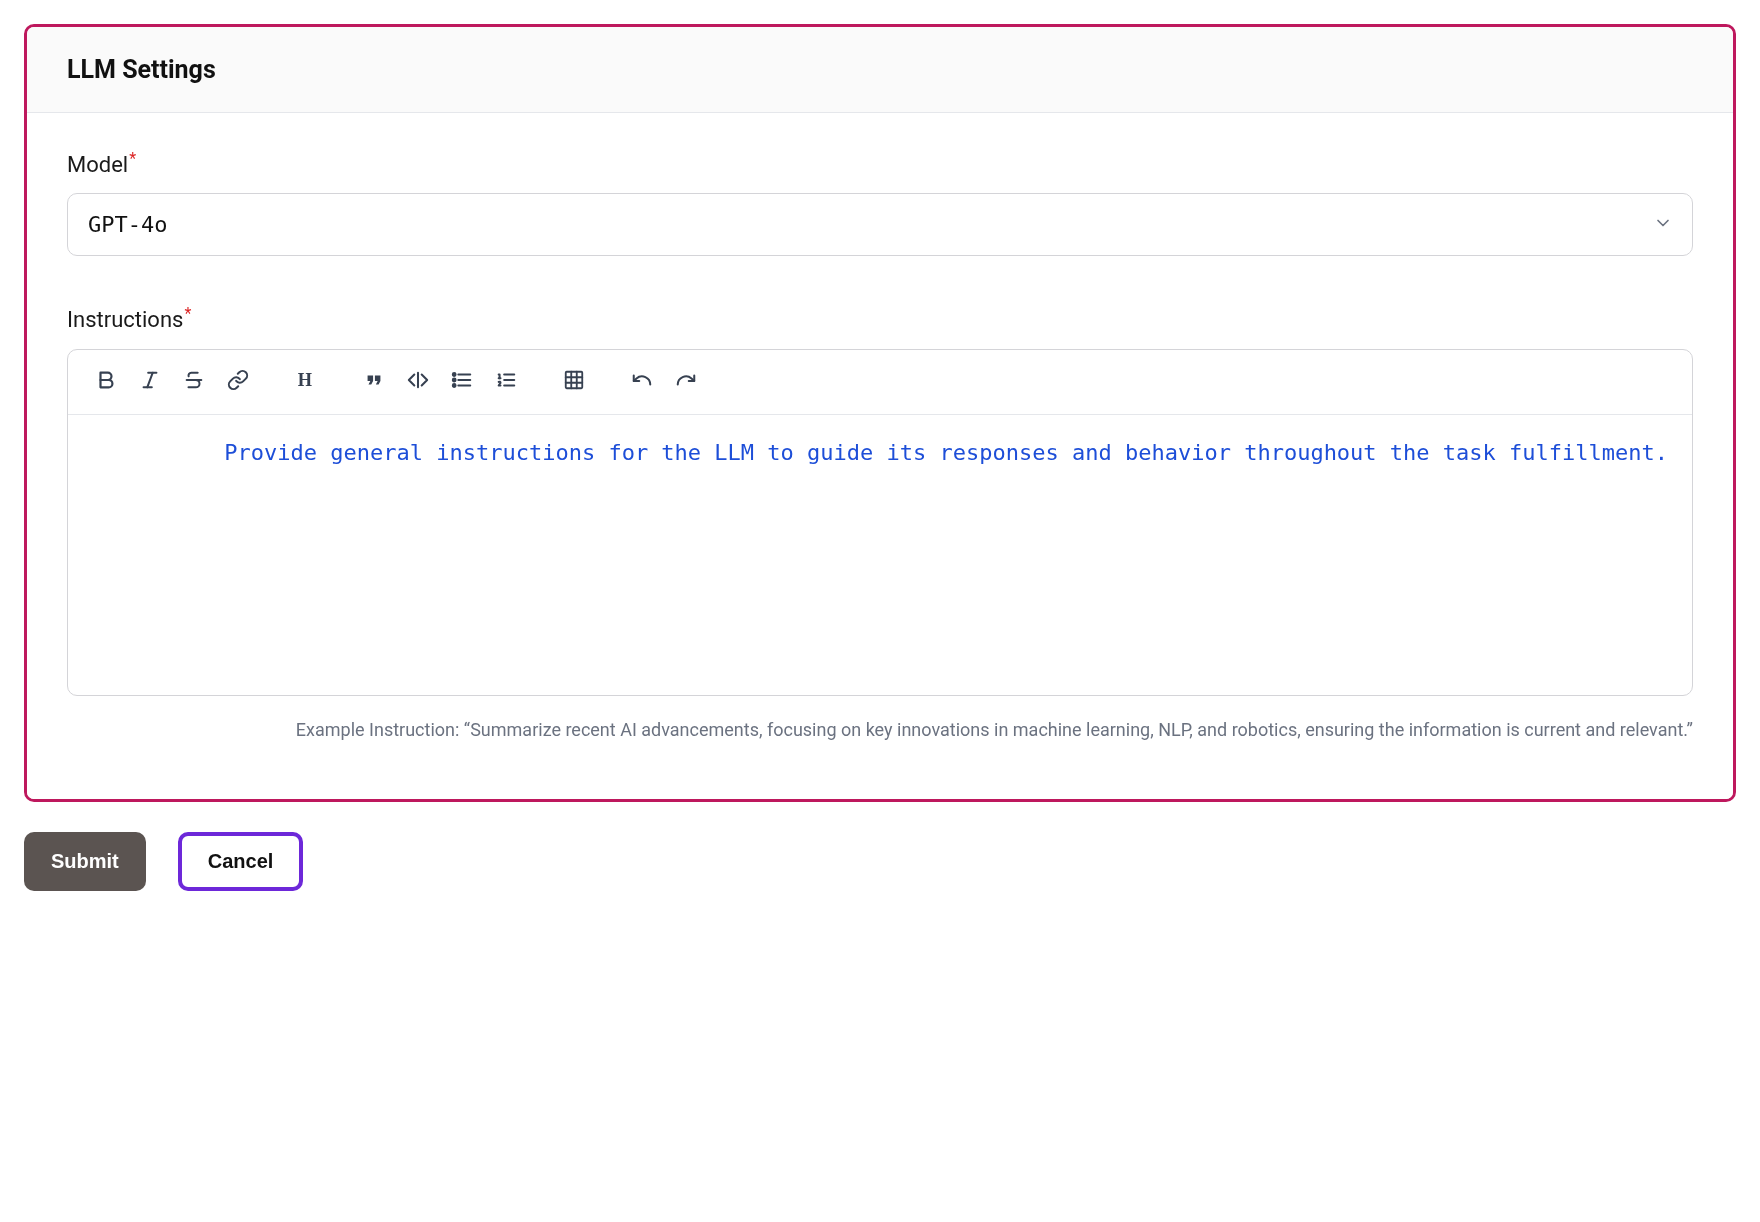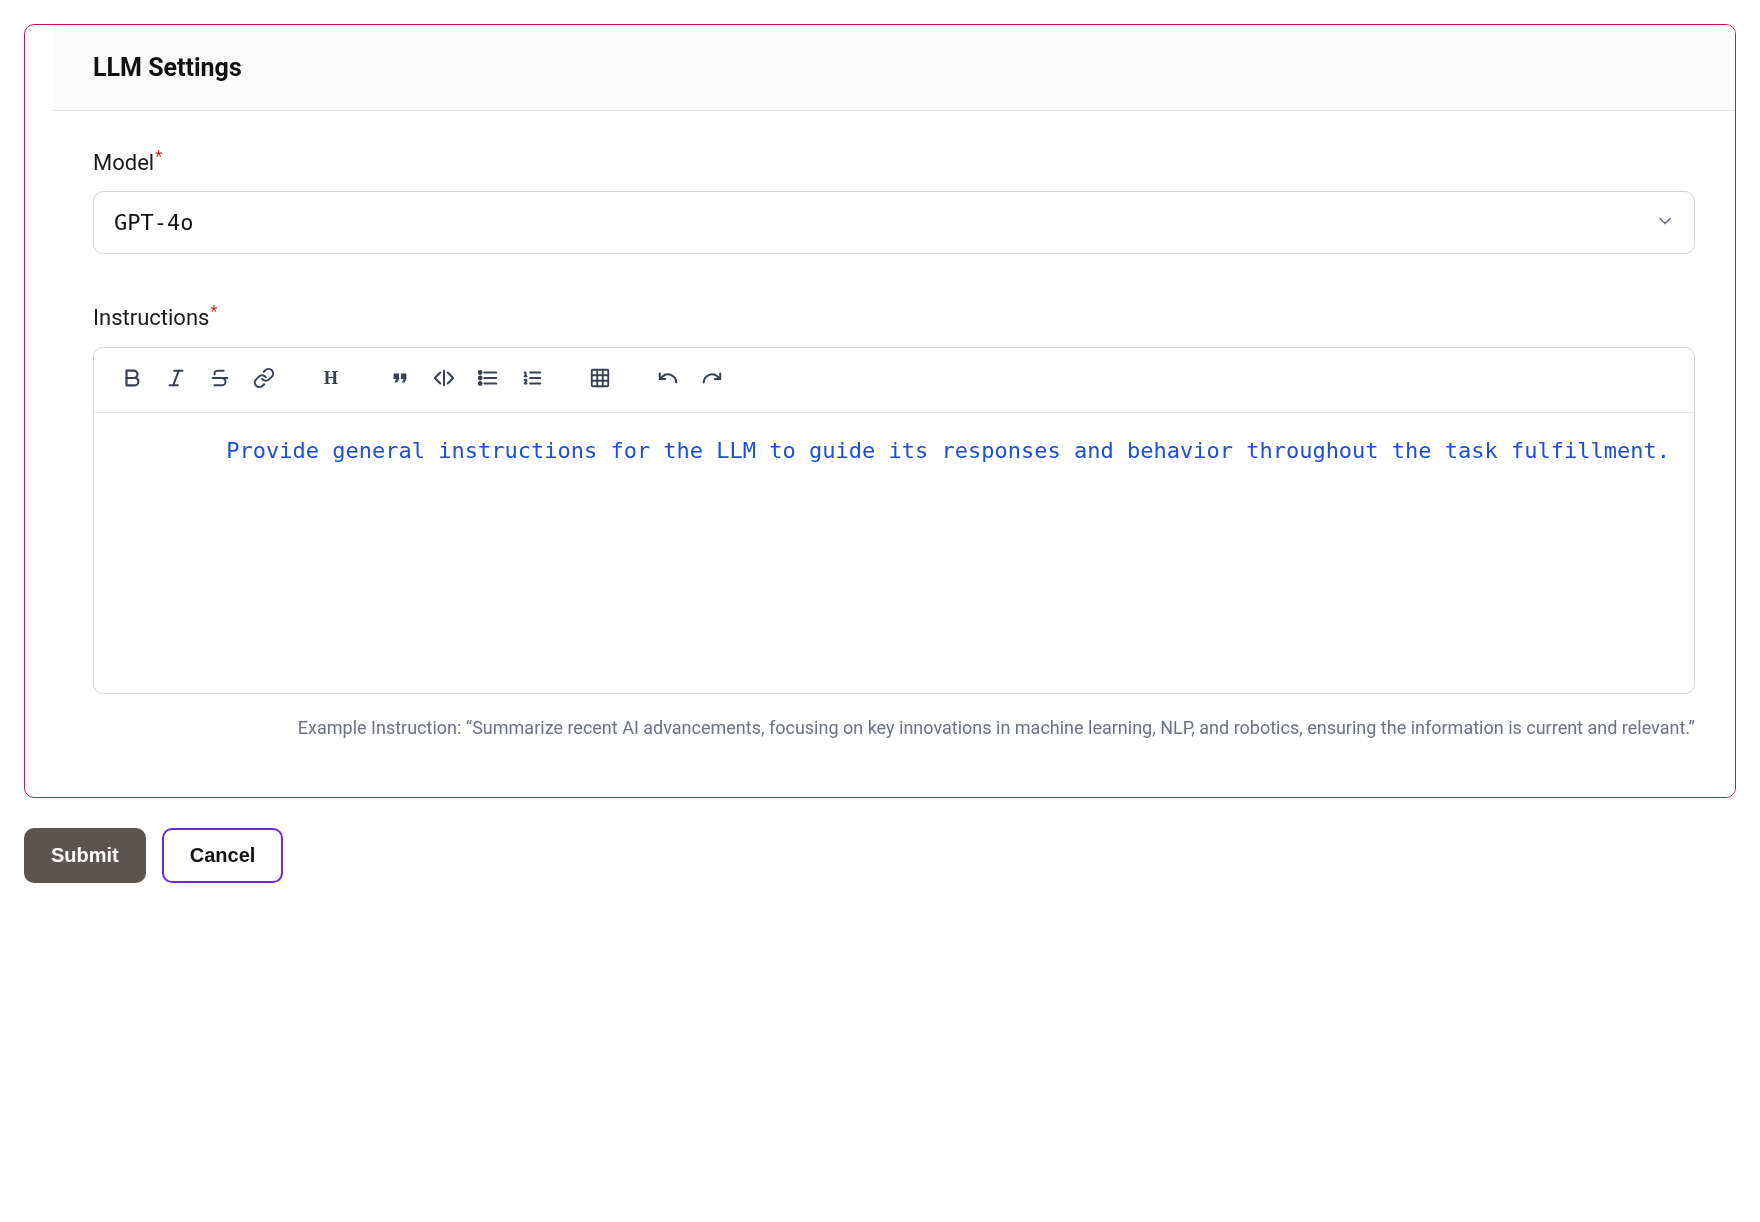--- a/index.html
+++ b/index.html
@@ -3,24 +3,23 @@
   <meta charset="utf-8">
   <style>
     * { box-sizing: border-box; margin: 0; padding: 0; }
     body {
       font-family: -apple-system, BlinkMacSystemFont, "Segoe UI", Roboto, Helvetica, Arial, sans-serif;
       background: #ffffff;
       padding: 24px;
       color: #1a1a1a;
     }
     .card {
-      border: 1px solid #be185d;
+      border: 3px solid #be185d;
       border-radius: 10px;
       overflow: hidden;
-      padding-left: 28px;
     }
     .card-header {
       background: #fafafa;
       padding: 28px 40px;
       border-bottom: 1px solid #e5e7eb;
     }
     .card-header h2 {
       font-size: 25px;
       font-weight: 700;
       color: #111;
@@ -105,38 +104,38 @@
     .help-text {
       margin-top: 20px;
       font-size: 18px;
       color: #6b7280;
       line-height: 1.55;
       text-align: right;
     }
     .footer {
       margin-top: 30px;
       display: flex;
-      gap: 16px;
+      gap: 32px;
     }
     .btn {
       padding: 14px 26px;
       border-radius: 10px;
       font-size: 20px;
       font-weight: 600;
       cursor: pointer;
       border: 1px solid transparent;
     }
     .btn-primary {
       background: #5b5451;
       color: #ffffff;
     }
     .btn-secondary {
       background: #ffffff;
       color: #111;
-      border: 2px solid #6d28d9;
+      border: 4px solid #6d28d9;
     }
   </style>
 </head>
 <body>
 
 <div class="card">
   <div class="card-header">
     <h2>LLM Settings</h2>
   </div>
   <div class="card-body">

